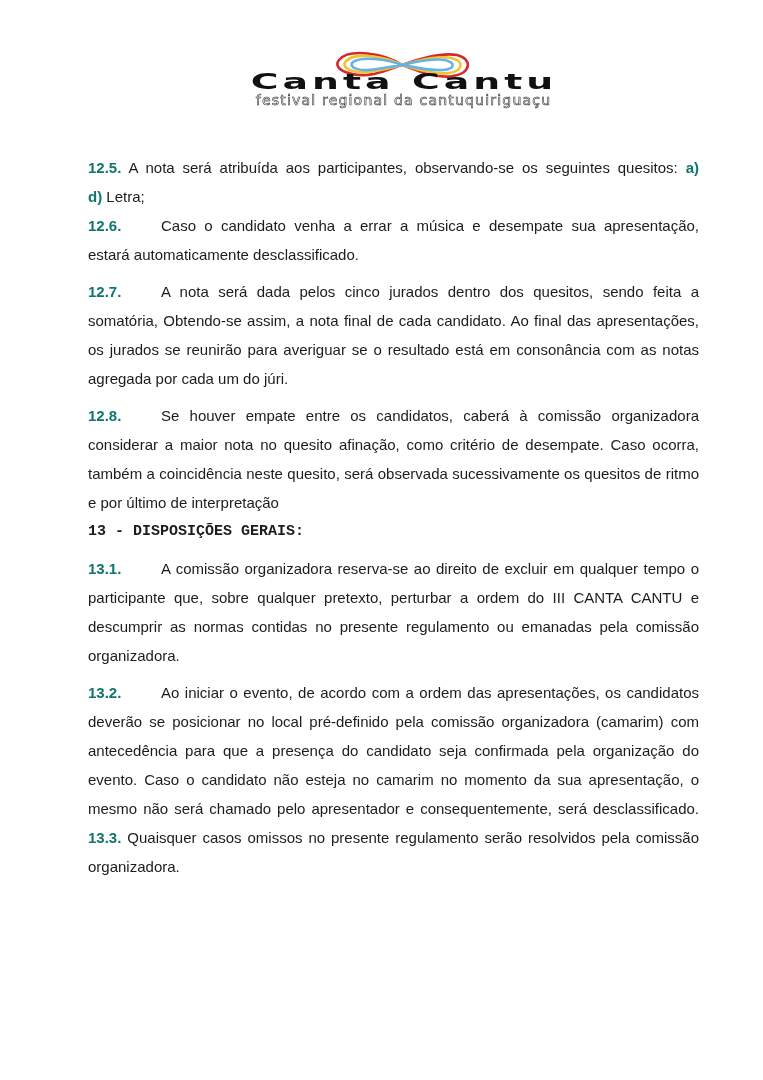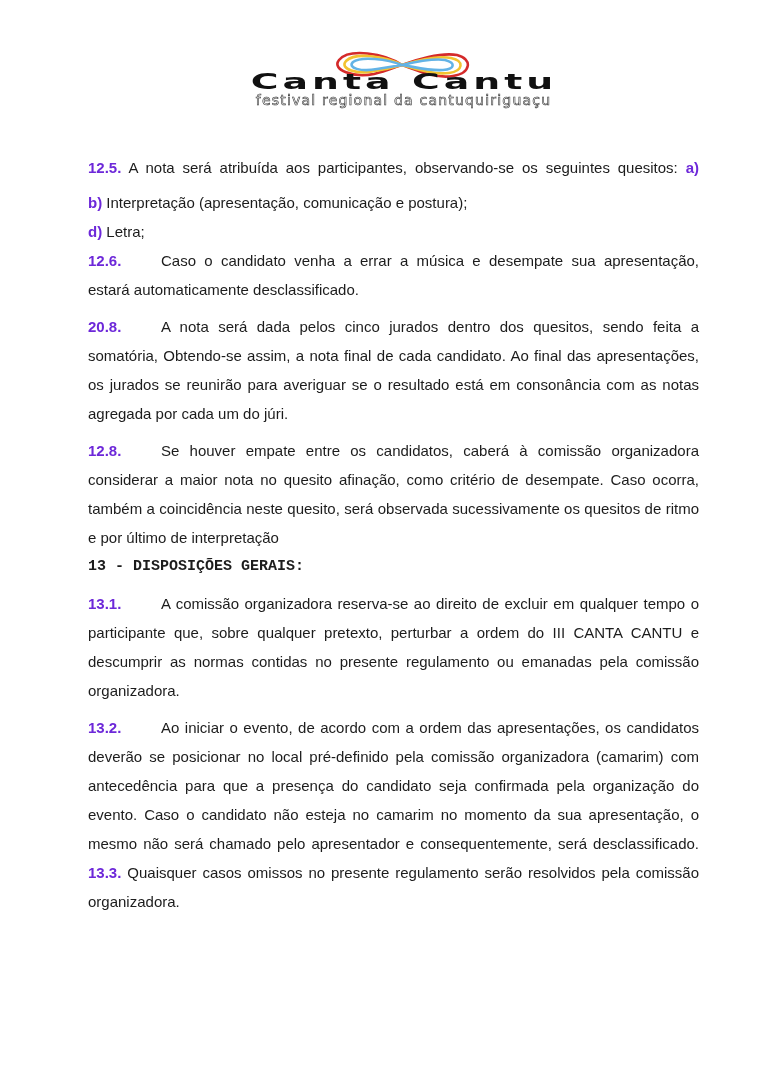--- a/index.html
+++ b/index.html
@@ -75,21 +75,21 @@
       font-size: 15px;
       line-height: 29px;
       color: #1c1c1c;
     }
     .para {
       margin: 0;
       text-align: justify;
     }
     .para b, .num {
       font-weight: bold;
-      color: #6d28d9;
+      color: #0f766e;
     }
     .gap-sm { margin-top: 6px; }
     .gap-md { margin-top: 8px; }
     .indent-cont {
       padding-left: 38px;
     }
     .tab {
       display: inline-block;
       width: 73px;
     }
@@ -117,26 +117,25 @@
       </g>
     </svg>
     <div class="wordmark">Canta Cantu</div>
     <div class="tagline">festival regional da cantuquiriguaçu</div>
   </div>
 
   <div class="content">
 
     <p class="para line-just"><b>12.5.</b><span> A nota será atribuída aos participantes, observando-se os seguintes quesitos: </span><b>a)</b></p>
 
-    <p class="para gap-sm"><b>b)</b><span> Interpretação (apresentação, comunicação e postura);</span></p>
     <p class="para"><b>d)</b><span> Letra;</span></p>
 
     <p class="para"><b class="tab">12.6.</b><span>Caso o candidato venha a errar a música e desempate sua apresentação, estará automaticamente desclassificado.</span></p>
 
-    <p class="para gap-md"><b class="tab">20.8.</b><span>A nota será dada pelos cinco jurados dentro dos quesitos, sendo feita a somatória, Obtendo-se assim, a nota final de cada candidato. Ao final das apresentações, os jurados se reunirão para averiguar se o resultado está em consonância com as notas agregada por cada um do júri.</span></p>
+    <p class="para gap-md"><b class="tab">12.7.</b><span>A nota será dada pelos cinco jurados dentro dos quesitos, sendo feita a somatória, Obtendo-se assim, a nota final de cada candidato. Ao final das apresentações, os jurados se reunirão para averiguar se o resultado está em consonância com as notas agregada por cada um do júri.</span></p>
 
     <p class="para gap-md"><b class="tab">12.8.</b><span>Se houver empate entre os candidatos, caberá à comissão organizadora considerar a maior nota no quesito afinação, como critério de desempate. Caso ocorra, também a coincidência neste quesito, será observada sucessivamente os quesitos de ritmo e por último de interpretação</span></p>
 
 
     <p class="heading gap-md">13 - DISPOSIÇÕES GERAIS:</p>
 
     <p class="para gap-md"><b class="tab">13.1.</b><span>A comissão organizadora reserva-se ao direito de excluir em qualquer tempo o participante que, sobre qualquer pretexto, perturbar a ordem do III CANTA CANTU e descumprir as normas contidas no presente regulamento ou emanadas pela comissão organizadora.</span></p>
 
     <p class="para gap-md"><b class="tab">13.2.</b><span>Ao iniciar o evento, de acordo com a ordem das apresentações, os candidatos deverão se posicionar no local pré-definido pela comissão organizadora (camarim) com antecedência para que a presença do candidato seja confirmada pela organização do evento. Caso o candidato não esteja no camarim no momento da sua apresentação, o mesmo não será chamado pelo apresentador e consequentemente, será desclassificado. </span><b>13.3.</b><span> Quaisquer casos omissos no presente regulamento serão resolvidos pela comissão organizadora.</span></p>
 

